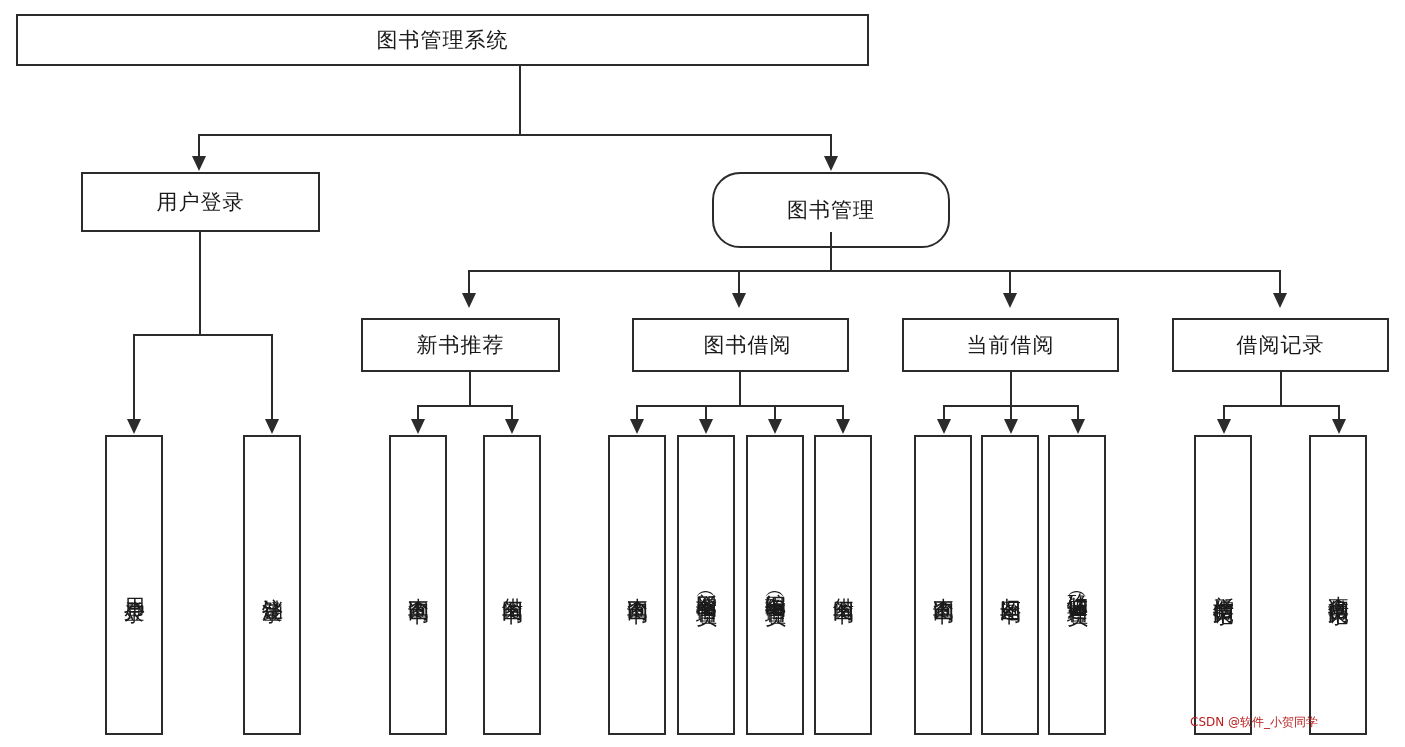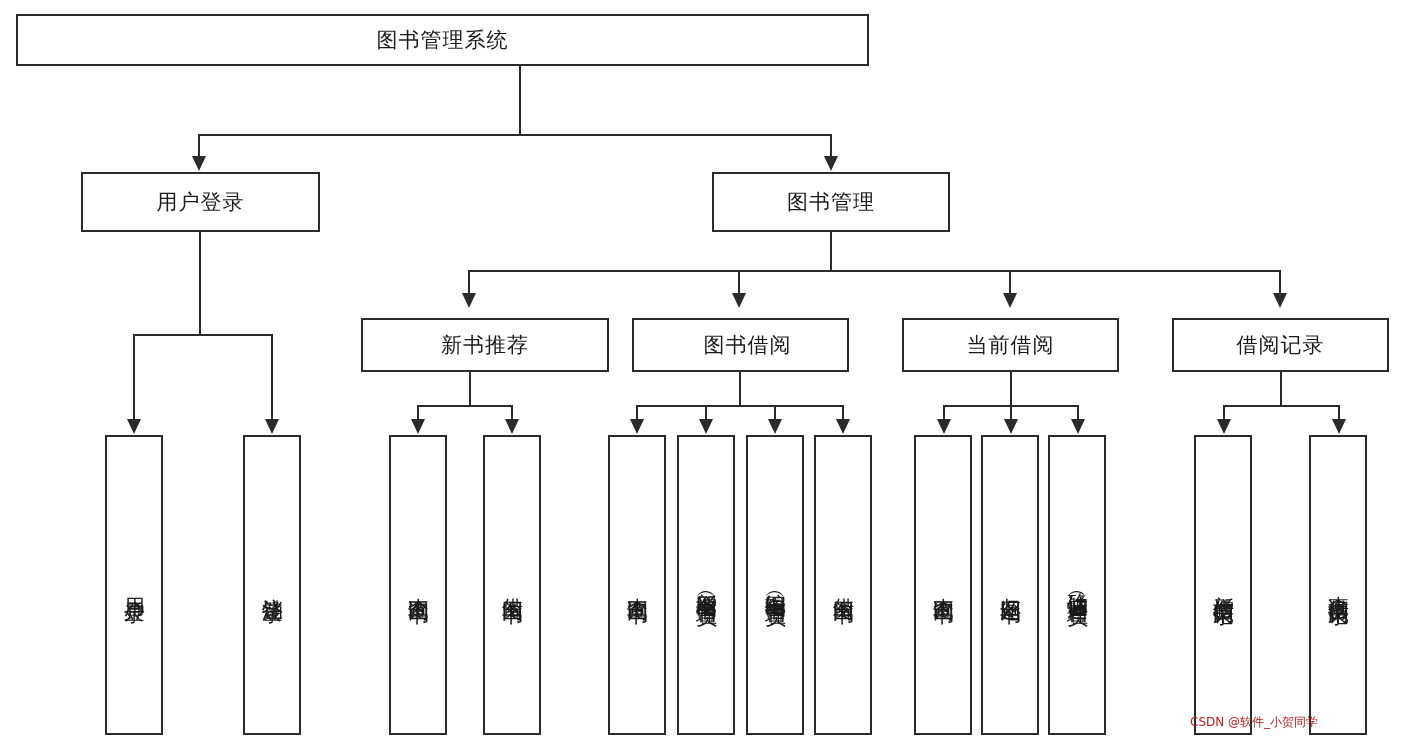--- a/index.html
+++ b/index.html
@@ -89,41 +89,41 @@
   <div class="ln h" style="left:198px; top:134px; width:634px;"></div>
 
   <div class="ln v" style="left:198px; top:134px; height:23px;"></div>
   <div class="arrow" style="left:192px; top:156px;"></div>
 
   <div class="ln v" style="left:830px; top:134px; height:23px;"></div>
   <div class="arrow" style="left:824px; top:156px;"></div>
 
   <div class="node h" style="left:81px; top:172px; width:239px; height:60px;">用户登录</div>
 
-  <div class="node h" style="left:712px; top:172px; width:238px; height:60px;">图书管理</div>
+  <div class="node h" style="left:712px; top:172px; width:238px; height:76px;border-radius:28px;">图书管理</div>
 
   <div class="ln v" style="left:199px; top:232px; height:102px;"></div>
   <div class="ln h" style="left:133px; top:334px; width:139px;"></div>
   <div class="ln v" style="left:133px; top:334px; height:86px;"></div>
   <div class="arrow" style="left:127px; top:419px;"></div>
   <div class="ln v" style="left:271px; top:334px; height:86px;"></div>
   <div class="arrow" style="left:265px; top:419px;"></div>
 
   <div class="ln v" style="left:830px; top:232px; height:38px;"></div>
   <div class="ln h" style="left:468px; top:270px; width:812px;"></div>
   <div class="ln v" style="left:468px; top:270px; height:24px;"></div>
   <div class="arrow" style="left:462px; top:293px;"></div>
   <div class="ln v" style="left:738px; top:270px; height:24px;"></div>
   <div class="arrow" style="left:732px; top:293px;"></div>
   <div class="ln v" style="left:1009px; top:270px; height:24px;"></div>
   <div class="arrow" style="left:1003px; top:293px;"></div>
   <div class="ln v" style="left:1279px; top:270px; height:24px;"></div>
   <div class="arrow" style="left:1273px; top:293px;"></div>
 
-  <div class="node h" style="left:361px; top:318px; width:248px; height:54px;">新书推荐</div>
+  <div class="node h" style="left:361px; top:318px; width:199px; height:54px;">新书推荐</div>
   <div class="node h" style="left:632px; top:318px; width:217px; height:54px;padding-left:14px;">图书借阅</div>
   <div class="node h" style="left:902px; top:318px; width:217px; height:54px;">当前借阅</div>
   <div class="node h" style="left:1172px; top:318px; width:217px; height:54px;">借阅记录</div>
 
   <div class="ln v" style="left:469px; top:372px; height:33px;"></div>
   <div class="ln h" style="left:417px; top:405px; width:95px;"></div>
   <div class="ln v" style="left:417px; top:405px; height:16px;"></div>
   <div class="arrow" style="left:411px; top:419px;"></div>
   <div class="ln v" style="left:511px; top:405px; height:16px;"></div>
   <div class="arrow" style="left:505px; top:419px;"></div>

